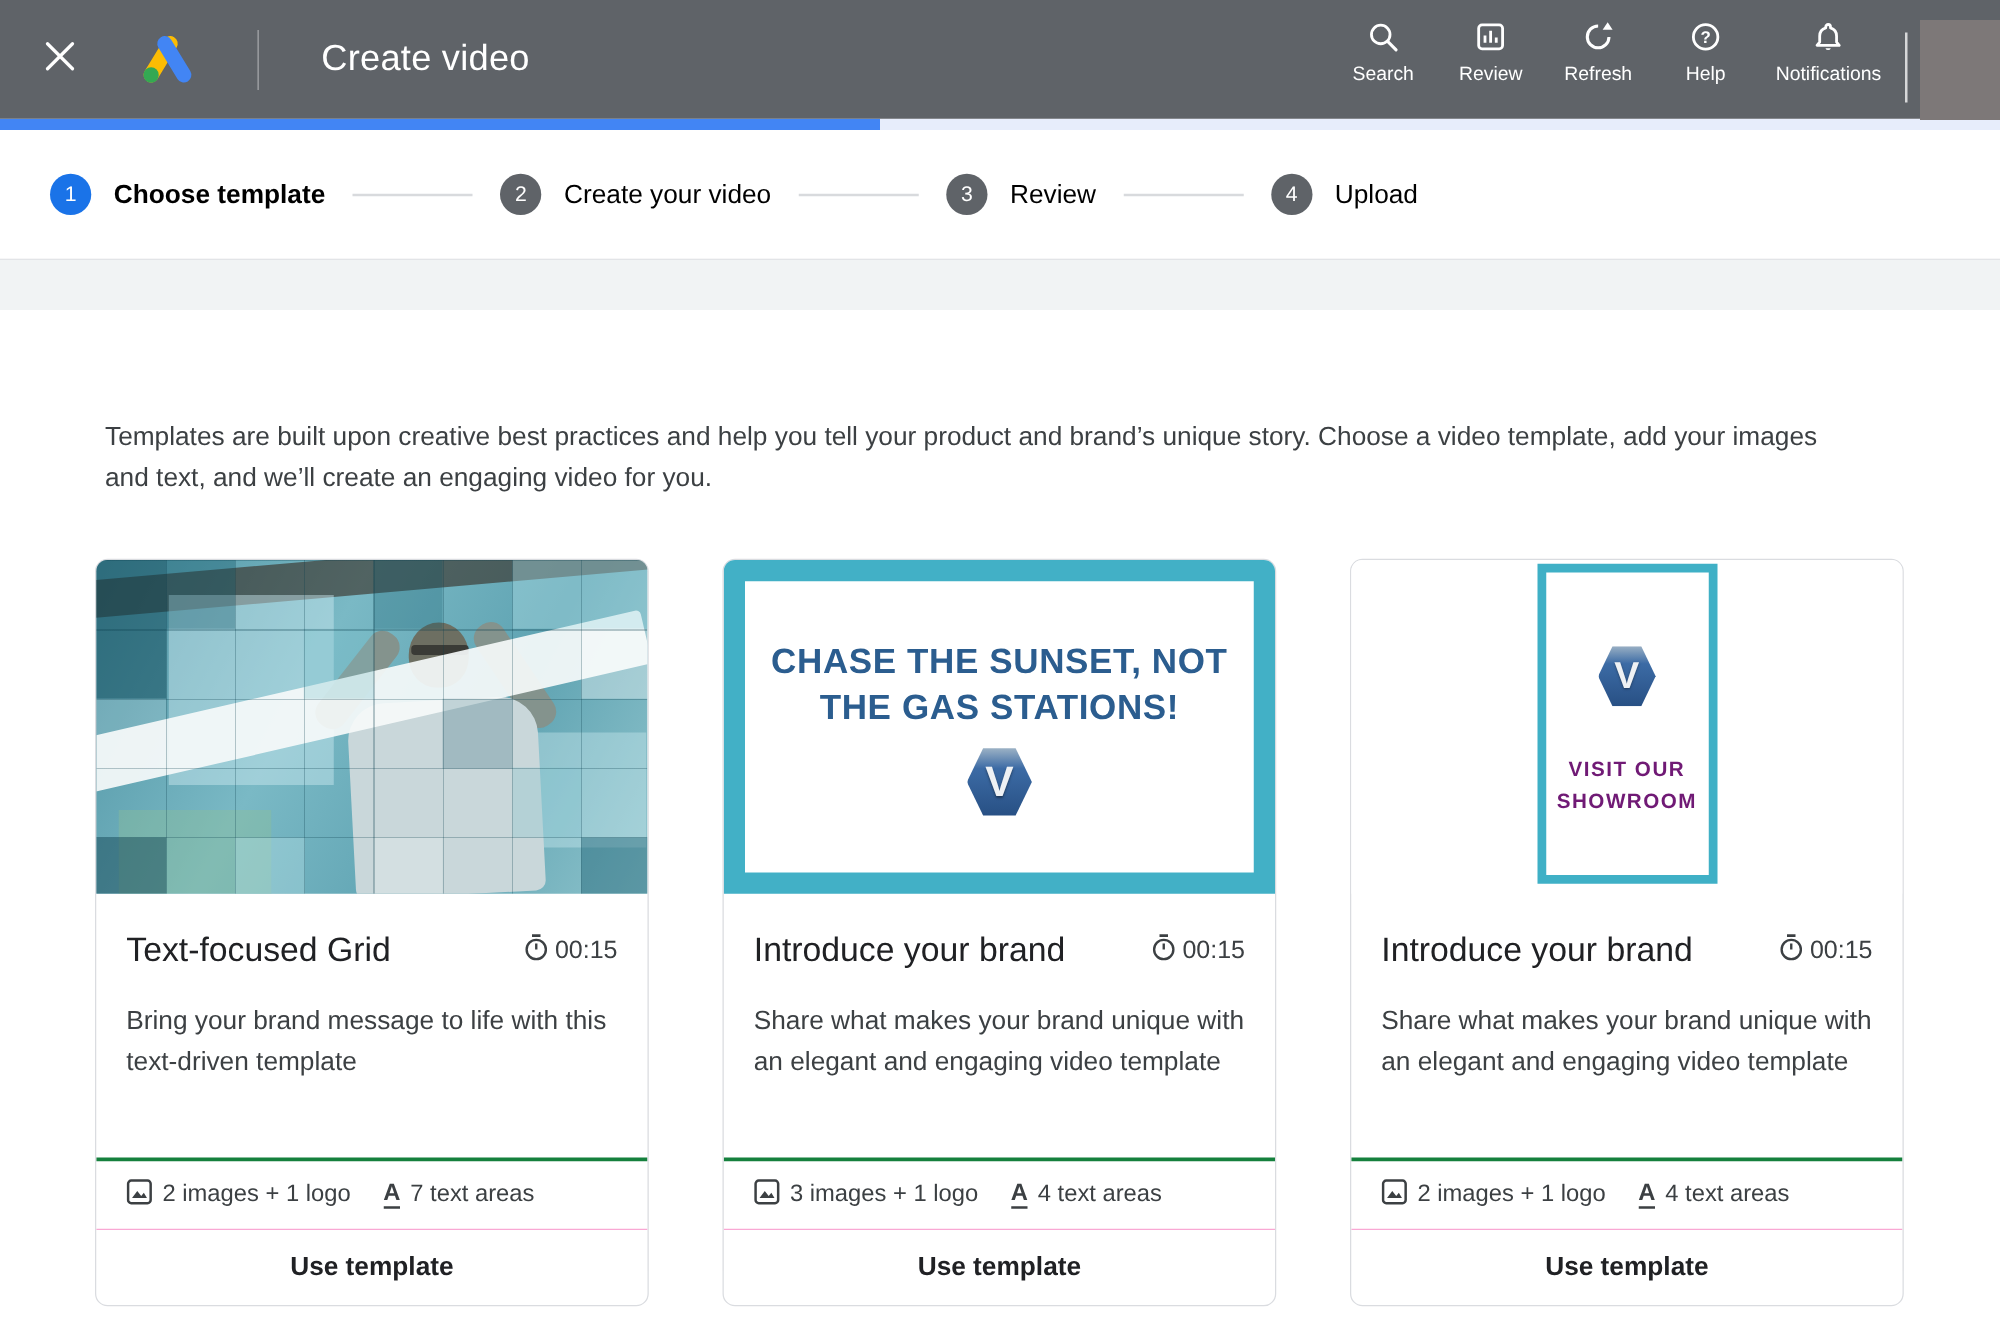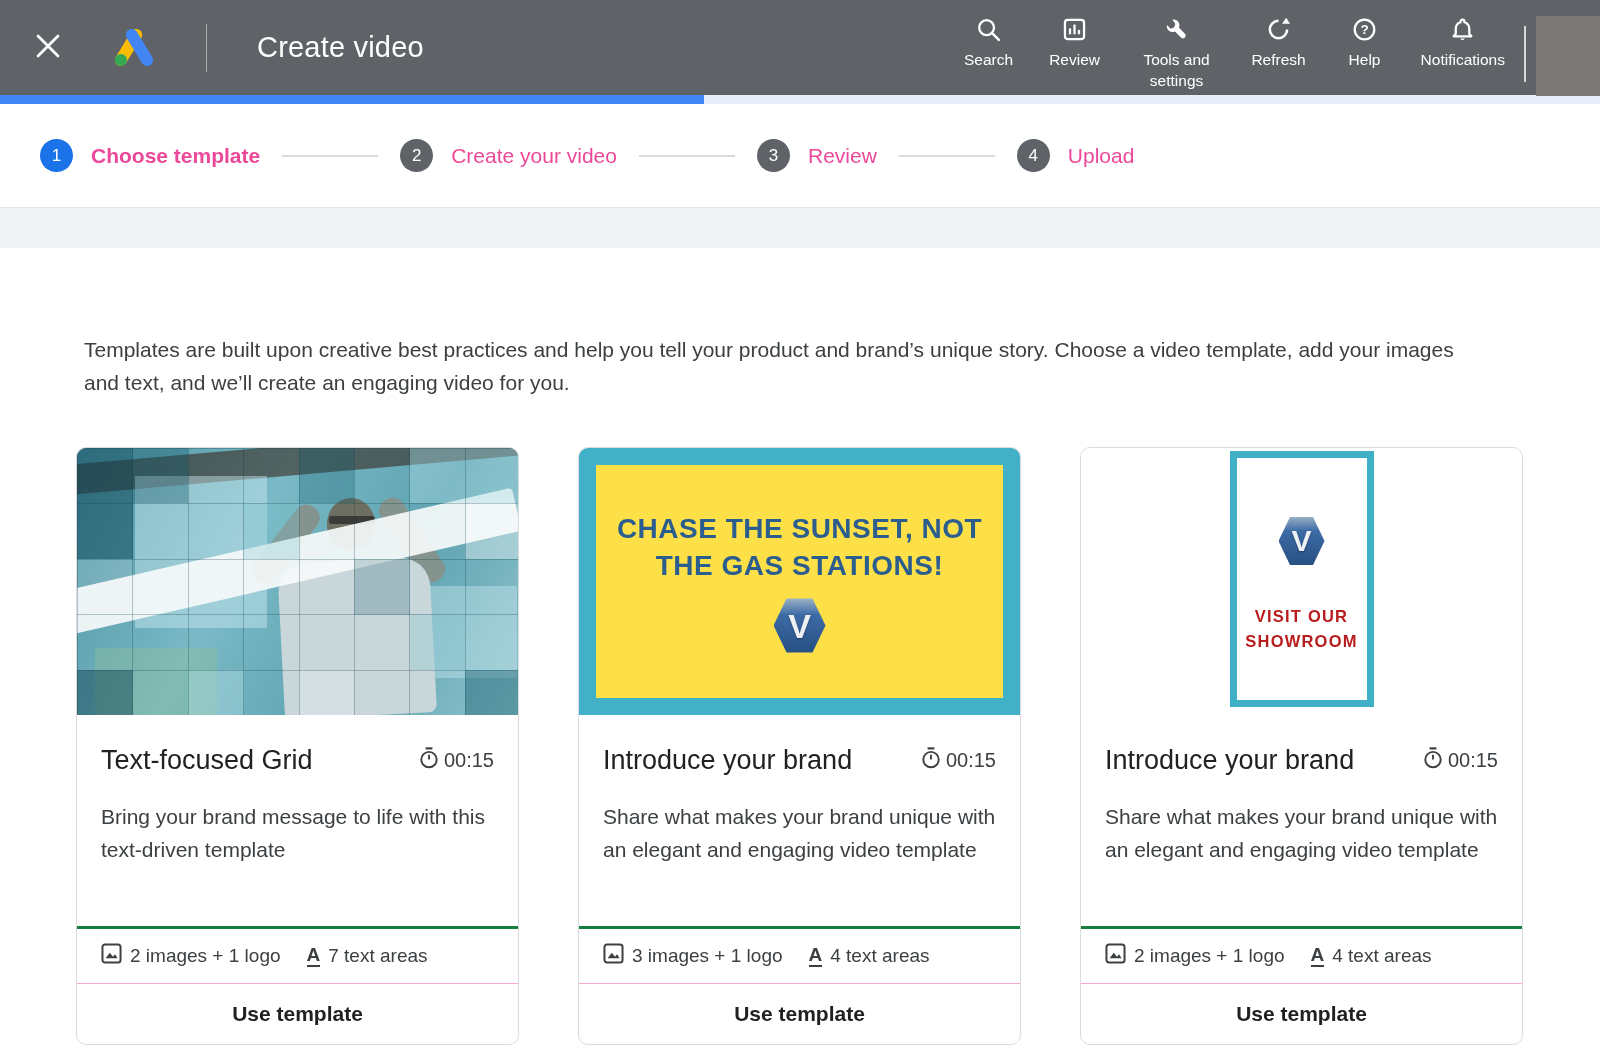--- a/index.html
+++ b/index.html
@@ -23,21 +23,21 @@
   
   .progress-track { height:9px; background:#e7edfb; }
   .progress-fill { height:100%; background:#4285f4; }
 
   
   .stepper { height:103px; background:#fff; display:flex; align-items:center; padding-left:40px; }
   .step { display:flex; align-items:center; cursor:pointer; }
   .step-circle { width:33px; height:33px; border-radius:50%; background:#5f6368; color:#fff;
     display:flex; align-items:center; justify-content:center; font-size:17px; }
   .step.active .step-circle { background:#1a73e8; }
-  .step-label { margin-left:18px; font-size:21px; color:#ec4899; }
+  .step-label { margin-left:18px; font-size:21px; color:#000000; }
   .step.active .step-label { font-weight:700; }
   .step-connector { width:96px; height:2px; background:#d8dadd; margin:0 22px; }
 
   .gray-band { height:41px; background:#f1f3f4; border-top:1px solid #e2e4e7; }
 
   
   .main { padding:0 76px; }
   .intro { margin:85px 0 0 8px; max-width:1372px; font-size:21px; line-height:33px; color:#3c4043; }
   .cards { margin-top:48px; display:grid; grid-template-columns:repeat(3,443px); column-gap:59px; }
 
@@ -60,38 +60,38 @@
   .pb-beam { left:-42px; top:94px; width:488px; height:44px; background:rgba(246,250,250,.92); transform:rotate(-13deg); border-radius:4px; }
   .tile { position:absolute; }
   .grid-overlay { position:absolute; inset:0;
     background-image:repeating-linear-gradient(to right,rgba(8,60,75,.28) 0 1px,transparent 1px 55.4px),
                      repeating-linear-gradient(to bottom,rgba(8,60,75,.28) 0 1px,transparent 1px 55.4px); }
   .thumb-caption { position:absolute; left:0; right:0; top:100px; text-align:center; color:#fff;
     font-size:27px; font-weight:400; text-shadow:0 1px 6px rgba(0,40,50,.5); }
 
   
   .thumb-banner { background:#42b0c6; }
-  .banner-panel { position:absolute; left:17px; right:17px; top:17px; bottom:17px; background:#fde047;
+  .banner-panel { position:absolute; left:17px; right:17px; top:17px; bottom:17px; background:#ffffff;
     display:flex; flex-direction:column; align-items:center; justify-content:center; }
   .banner-headline { max-width:372px; text-align:center; color:#2b5d8f; font-size:28px; font-weight:700;
     line-height:37px; letter-spacing:.5px; }
   .hexagon { width:52px; height:56px; margin-top:14px; position:relative;
     background:linear-gradient(180deg,#9fb4c6 0%,#3c6ba5 30%,#274f83 100%);
     clip-path:polygon(25% 2%,75% 2%,100% 50%,75% 98%,25% 98%,0 50%);
     display:flex; align-items:center; justify-content:center; }
   .hexagon span { color:#eef1f4; font-size:34px; font-weight:700; line-height:1;
     text-shadow:0 1px 2px rgba(0,0,0,.4); }
 
   
   .thumb-vertical { background:#fff; display:flex; justify-content:center; }
   .v-banner { margin-top:3px; width:144px; height:256px; border:7px solid #3fb0c6; background:#fff;
     display:flex; flex-direction:column; align-items:center; padding-top:58px; }
   .v-banner .hexagon { width:46px; height:50px; margin:0; }
   .v-banner .hexagon span { font-size:30px; }
-  .v-caption { margin-top:38px; text-align:center; color:#b91c1c; font-size:16.5px; font-weight:600;
+  .v-caption { margin-top:38px; text-align:center; color:#701a75; font-size:16.5px; font-weight:600;
     letter-spacing:1.2px; line-height:25px; width:120px; }
 
   
   .card-body { display:flex; flex-direction:column; flex:1; }
   .title-row { display:flex; align-items:center; justify-content:space-between; padding:0 24px; margin-top:30px; }
   .card-title { font-size:27px; color:#202124; font-weight:400; }
   .duration { display:flex; align-items:center; gap:5px; color:#3c4043; font-size:20px; }
   .card-desc { padding:0 24px; margin-top:24px; font-size:21px; line-height:33px; color:#3c4043; }
   .specs-row { margin-top:auto; border-top:3px solid #15803d; height:57px; flex:none;
     display:flex; align-items:center; gap:26px; padding:0 24px; font-size:19px; color:#3c4043; }
@@ -135,30 +135,20 @@
     <div class="nav-item">
       <span class="nav-icon">
         <svg width="27" height="27" viewBox="0 0 24 24">
             <rect x="3.5" y="3.5" width="17" height="17" rx="2.4" fill="none" stroke="#fff" stroke-width="2"></rect>
             <line x1="8" y1="16.2" x2="8" y2="11" stroke="#fff" stroke-width="2"></line>
             <line x1="12" y1="16.2" x2="12" y2="7.6" stroke="#fff" stroke-width="2"></line>
             <line x1="16" y1="16.2" x2="16" y2="12.4" stroke="#fff" stroke-width="2"></line>
           </svg>
       </span>
       <span class="nav-label">Review</span>
-    </div>
-    <div class="nav-item narrow-label">
-      <span class="nav-icon">
-        <svg width="27" height="27" viewBox="0 0 24 24">
-            <g transform="translate(24,0) scale(-1,1)">
-              <path d="M15.6 3.2 a5.1 5.1 0 0 0-5.7 7.1 L4.3 15.9 a2.5 2.5 0 0 0 3.5 3.5 l5.6-5.6 a5.1 5.1 0 0 0 7.1-5.7 l-3.3 3.3 -3-1.2 -1.2-3 z" fill="#fff"></path>
-            </g>
-          </svg>
-      </span>
-      <span class="nav-label">Tools and settings</span>
     </div>
     <div class="nav-item">
       <span class="nav-icon">
         <svg width="27" height="27" viewBox="0 0 24 24">
             <path d="M12 4.3 a7.7 7.7 0 1 0 7.7 7.7" fill="none" stroke="#fff" stroke-width="2.2"></path>
             <polygon points="15.2,6.9 22.3,6.9 18.8,1.6" fill="#fff"></polygon>
           </svg>
       </span>
       <span class="nav-label">Refresh</span>
     </div>

